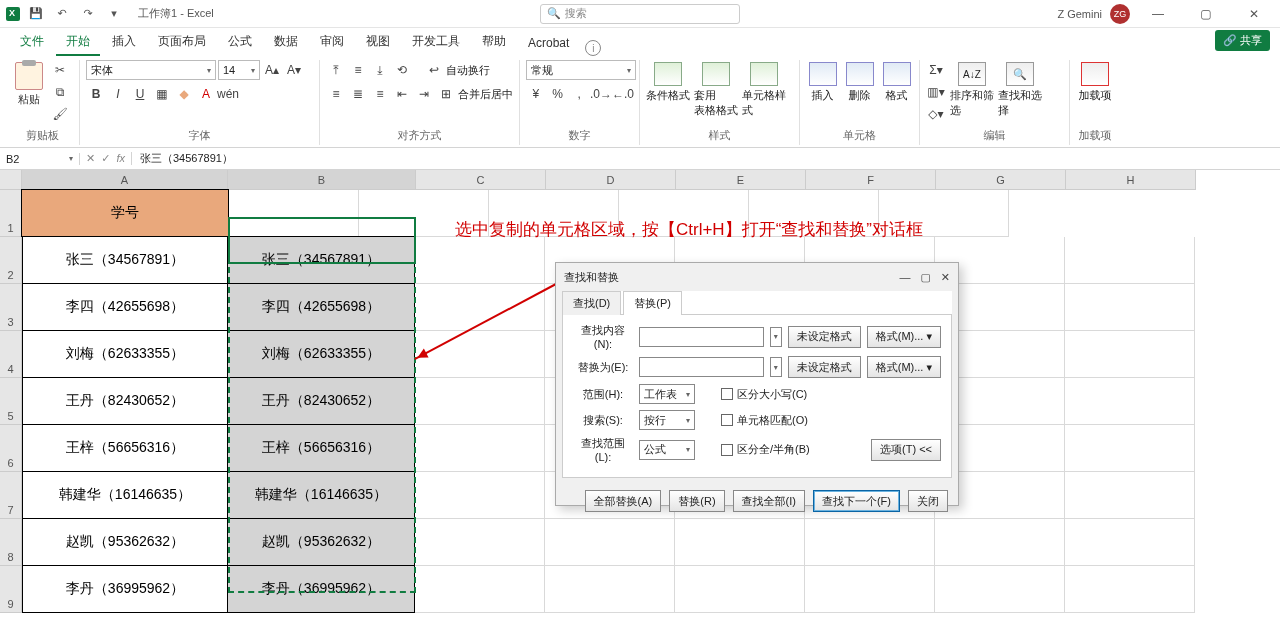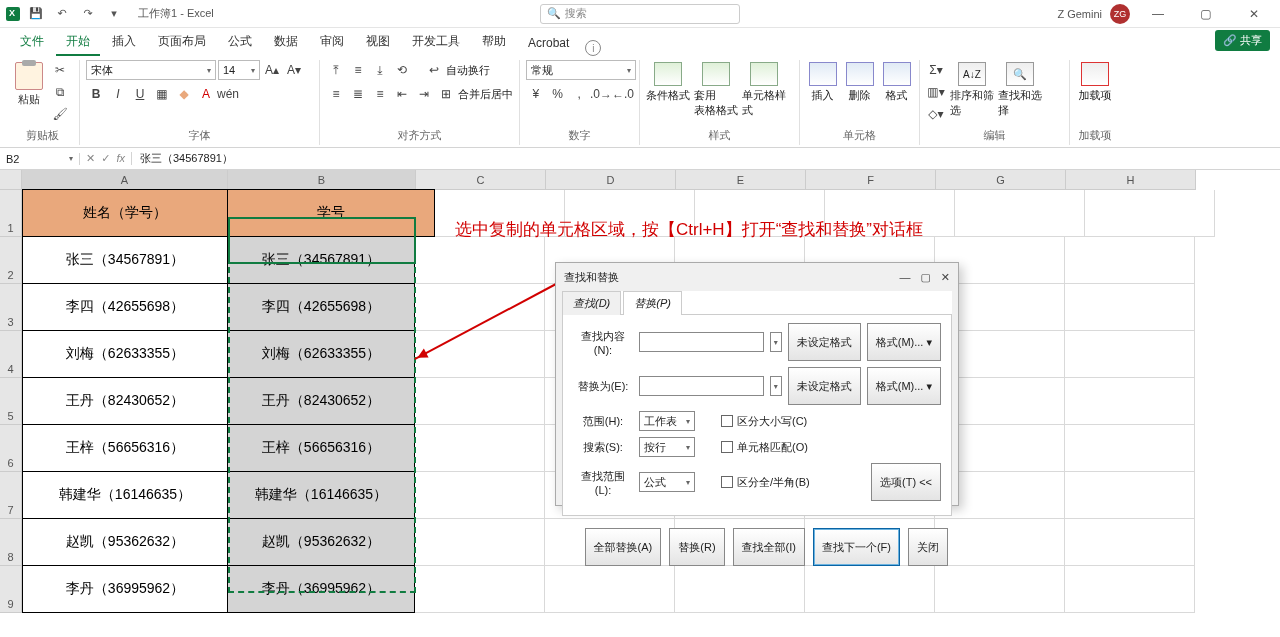--- a/index.html
+++ b/index.html
@@ -80,29 +80,29 @@
 
 
 .anno { position:absolute; color:#d10000; font-size:17px; font-weight:500; }
 .arrow-line { position:absolute; width:160px; height:2px; background:#d10000; transform-origin:left center; }
 .arrow-line::after { content:""; position:absolute; right:-2px; top:-4px; border:5px solid transparent; border-left:10px solid #d10000; }
 
 
 .dlg { position:absolute; left:555px; top:262px; width:404px; height:244px; background:#f0f0f0; border:1px solid #aaa; box-shadow:4px 4px 10px rgba(0,0,0,0.2); font-size:11px; }
 .dlg-title { height:28px; display:flex; align-items:center; justify-content:space-between; padding:0 8px; }
 .dlg-sys { display:flex; gap:10px; color:#444; }
-.dlg-tabs { display:flex; background:#fff; border-bottom:1px solid #ccc; margin:0 6px;font-style:italic; }
+.dlg-tabs { display:flex; background:#fff; border-bottom:1px solid #ccc; margin:0 6px; }
 .dlg-tab { padding:4px 10px; border:1px solid #ccc; border-bottom:none; background:#f0f0f0; margin-bottom:-1px; margin-right:2px; }
 .dlg-tab.active { background:#fff; }
 .dlg-body { padding:8px 10px; background:#fff; margin:0 6px 6px; border:1px solid #ccc; border-top:none; }
 .dlg-row { display:flex; align-items:center; gap:6px; margin-bottom:6px; }
 .dlg-lbl { width:60px; text-align:center; }
 .dlg-inp { flex:1; height:20px; border:1px solid #888; background:#fff; }
 .dlg-sel { width:56px; height:20px; border:1px solid #888; background:#fff; display:flex; align-items:center; padding:0 4px; justify-content:space-between; }
-.dlg-btn { height:38px; border:1px solid #888; background:linear-gradient(#fff,#e4e4e4); padding:0 8px; display:flex; align-items:center; font-size:11px; }
+.dlg-btn { height:22px; border:1px solid #888; background:linear-gradient(#fff,#e4e4e4); padding:0 8px; display:flex; align-items:center; font-size:11px; }
 .dlg-btn.hl { border:1px solid #0a64a4; box-shadow:0 0 0 1px #6bb3e0 inset; }
 .dlg-chk { display:flex; align-items:center; gap:4px; }
 .dlg-footer { display:flex; justify-content:flex-end; gap:8px; padding:6px 10px; }
 .chkbox { width:12px; height:12px; border:1px solid #666; background:#fff; }
 </style>
 </head>
 <body>
 
 <div class="titlebar">
   <div class="tb-left">
@@ -326,21 +326,20 @@
         <div class="colhdr selA" style="width: 188px;">B</div>
         <div class="colhdr" style="width: 130px;">C</div>
         <div class="colhdr" style="width: 130px;">D</div>
         <div class="colhdr" style="width: 130px;">E</div>
         <div class="colhdr" style="width: 130px;">F</div>
         <div class="colhdr" style="width: 130px;">G</div>
         <div class="colhdr" style="width: 130px;">H</div>
       </div>
     <div class="cells" id="cells">
         <div class="datarow hdr">
-          <div class="cell cA" style="width: 206px;">姓名（学号）</div>
           <div class="cell cB" style="width: 208px; text-align: center;">学号</div>
           <div class="cell cRest" style="border-right: 1px solid rgb(217, 217, 217); border-bottom: 1px solid rgb(217, 217, 217); width: 130px;"></div>
           <div class="cell cRest" style="border-right: 1px solid rgb(217, 217, 217); border-bottom: 1px solid rgb(217, 217, 217); width: 130px;"></div>
           <div class="cell cRest" style="border-right: 1px solid rgb(217, 217, 217); border-bottom: 1px solid rgb(217, 217, 217); width: 130px;"></div>
           <div class="cell cRest" style="border-right: 1px solid rgb(217, 217, 217); border-bottom: 1px solid rgb(217, 217, 217); width: 130px;"></div>
           <div class="cell cRest" style="border-right: 1px solid rgb(217, 217, 217); border-bottom: 1px solid rgb(217, 217, 217); width: 130px;"></div>
           <div class="cell cRest" style="border-right: 1px solid rgb(217, 217, 217); border-bottom: 1px solid rgb(217, 217, 217); width: 130px;"></div>
         </div>
         <div class="datarow selrange">
           <div class="cell cA" style="width: 206px;">张三（34567891）</div>

